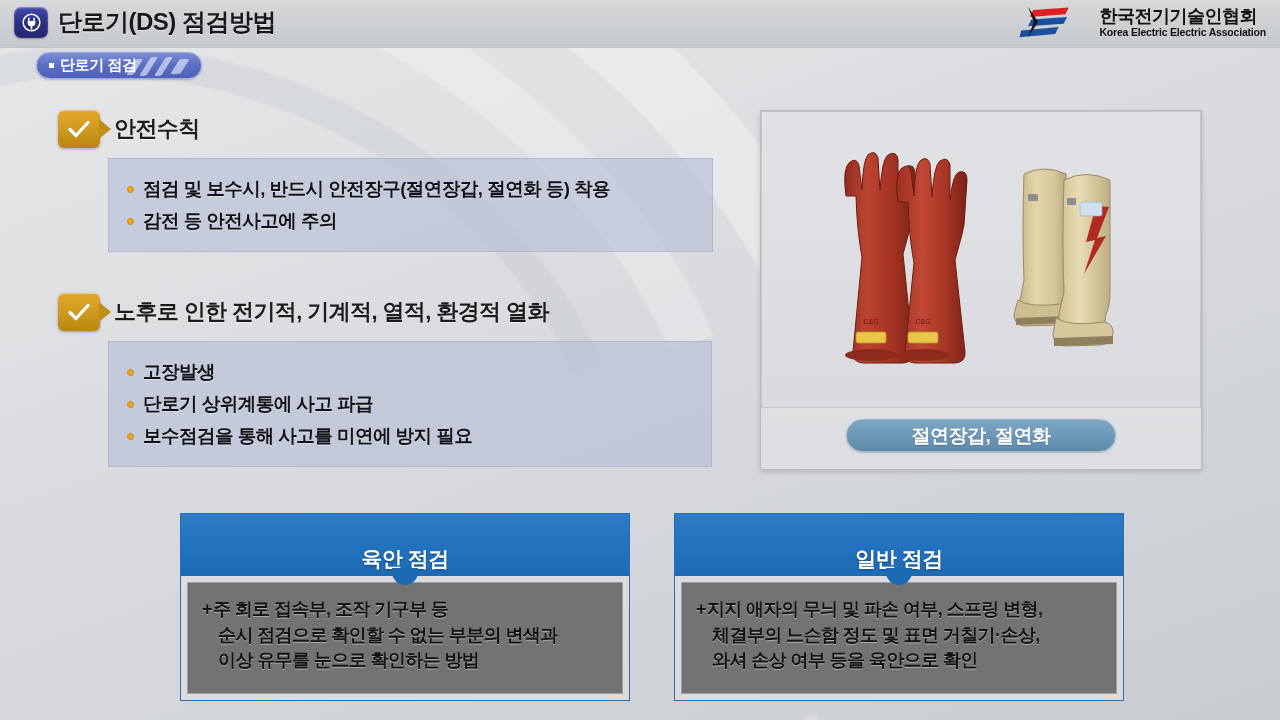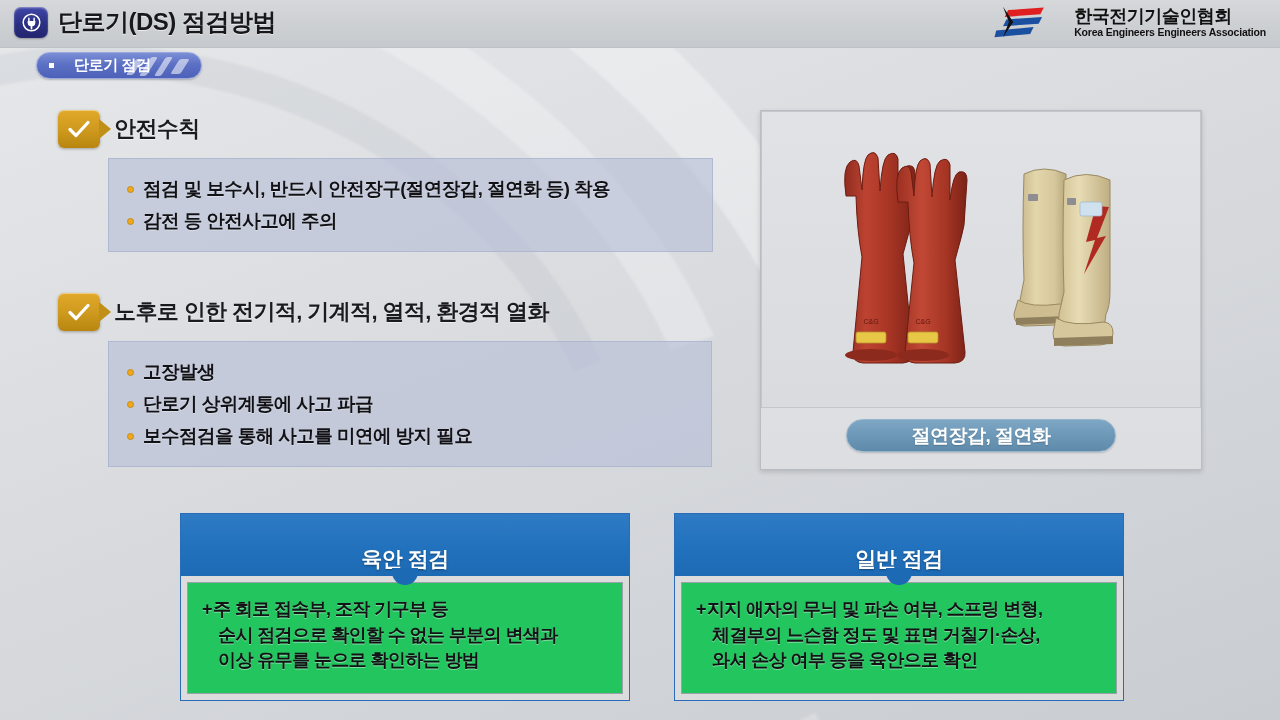--- a/index.html
+++ b/index.html
@@ -102,21 +102,21 @@
     left: 36px; top: 52px;
     height: 27px;
     padding: 0 14px 0 12px;
     min-width: 166px;
     border-radius: 14px;
     background: linear-gradient(180deg, #7b8ed6 0%, #5b6fc4 48%, #4d61b8 100%);
     border: 1px solid #9aa9e0;
     box-shadow: 0 1px 2px rgba(0,0,0,0.22);
     display: flex;
     align-items: center;
-    gap: 20px;
+    gap: 6px;
     overflow: hidden;
   }
   #subtitle-pill .dot {
     width: 5px; height: 5px;
     background: #ffffff;
     flex: 0 0 auto;
   }
   #subtitle-text {
     font-size: 15px;
     font-weight: bold;
@@ -316,21 +316,21 @@
   }
   .card-notch::before, .card-notch::after {
     content: "";
     position: absolute;
     top: 0;
     width: 9px; height: 9px;
     background: transparent;
   }
 
   .card-body {
-    background: #22c55e;
+    background: #737373;
     border: 1px solid #9aa1ab;
     margin: 6px;
     padding: 14px 14px 18px 14px;
     min-height: 112px;
   }
   .card-line {
     font-size: 18px;
     font-weight: bold;
     color: #131317;
     letter-spacing: -0.6px;
@@ -381,21 +381,21 @@
 
   <div id="assoc-logo">
     <svg id="assoc-mark" viewBox="0 0 60 40">
       <path d="M16 6 L58 3 L54 11 L12 14 Z" fill="#e02020"></path>
       <path d="M14 17 L56 14 L52 22 L10 25 Z" fill="#1b4fa0"></path>
       <path d="M2 30 L46 26 L42 34 L0 38 Z" fill="#1b4fa0"></path>
       <path d="M10 2 L22 20 L10 38 L17 20 Z" fill="#111111"></path>
     </svg>
     <div id="assoc-names">
       <span id="assoc-name-ko">한국전기기술인협회</span>
-      <span id="assoc-name-en">Korea Engineers Engineers Association</span>
+      <span id="assoc-name-en">Korea Electric Electric Association</span>
     </div>
   </div>
 
   <div class="section" style="top:110px; width:655px;">
     <div class="section-head">
       <span class="check-badge">
         <svg width="24" height="20" viewBox="0 0 24 20">
           <path d="M3 10.5 L9 16.5 L21 3.5" fill="none" stroke="#ffffff" stroke-width="3.2" stroke-linecap="round" stroke-linejoin="round"></path>
         </svg>
       </span>

